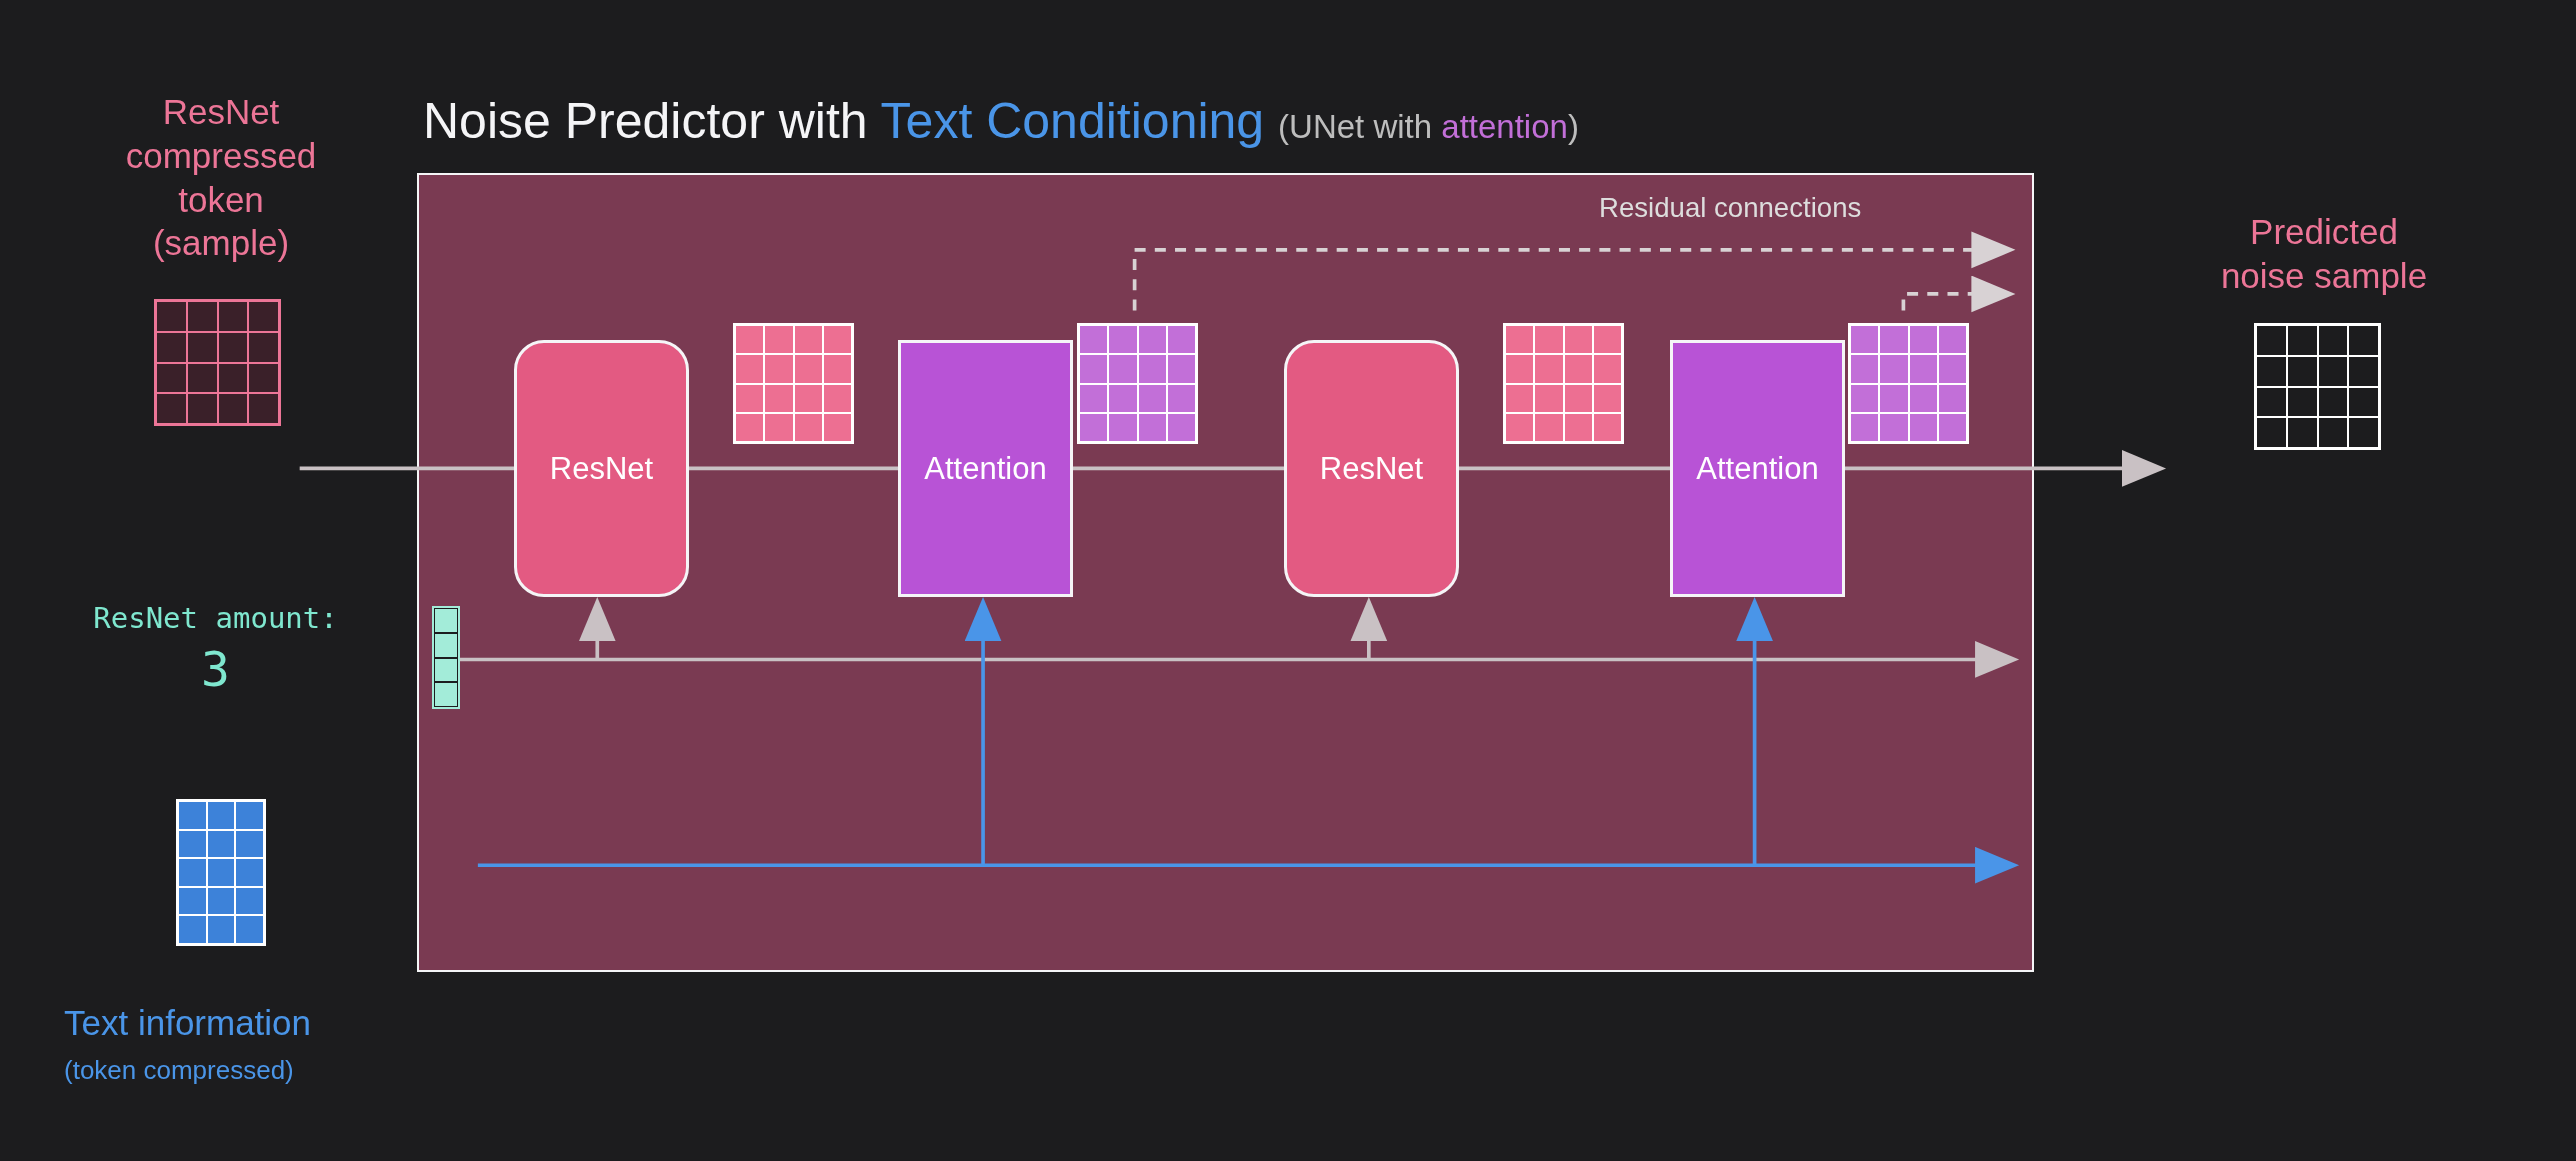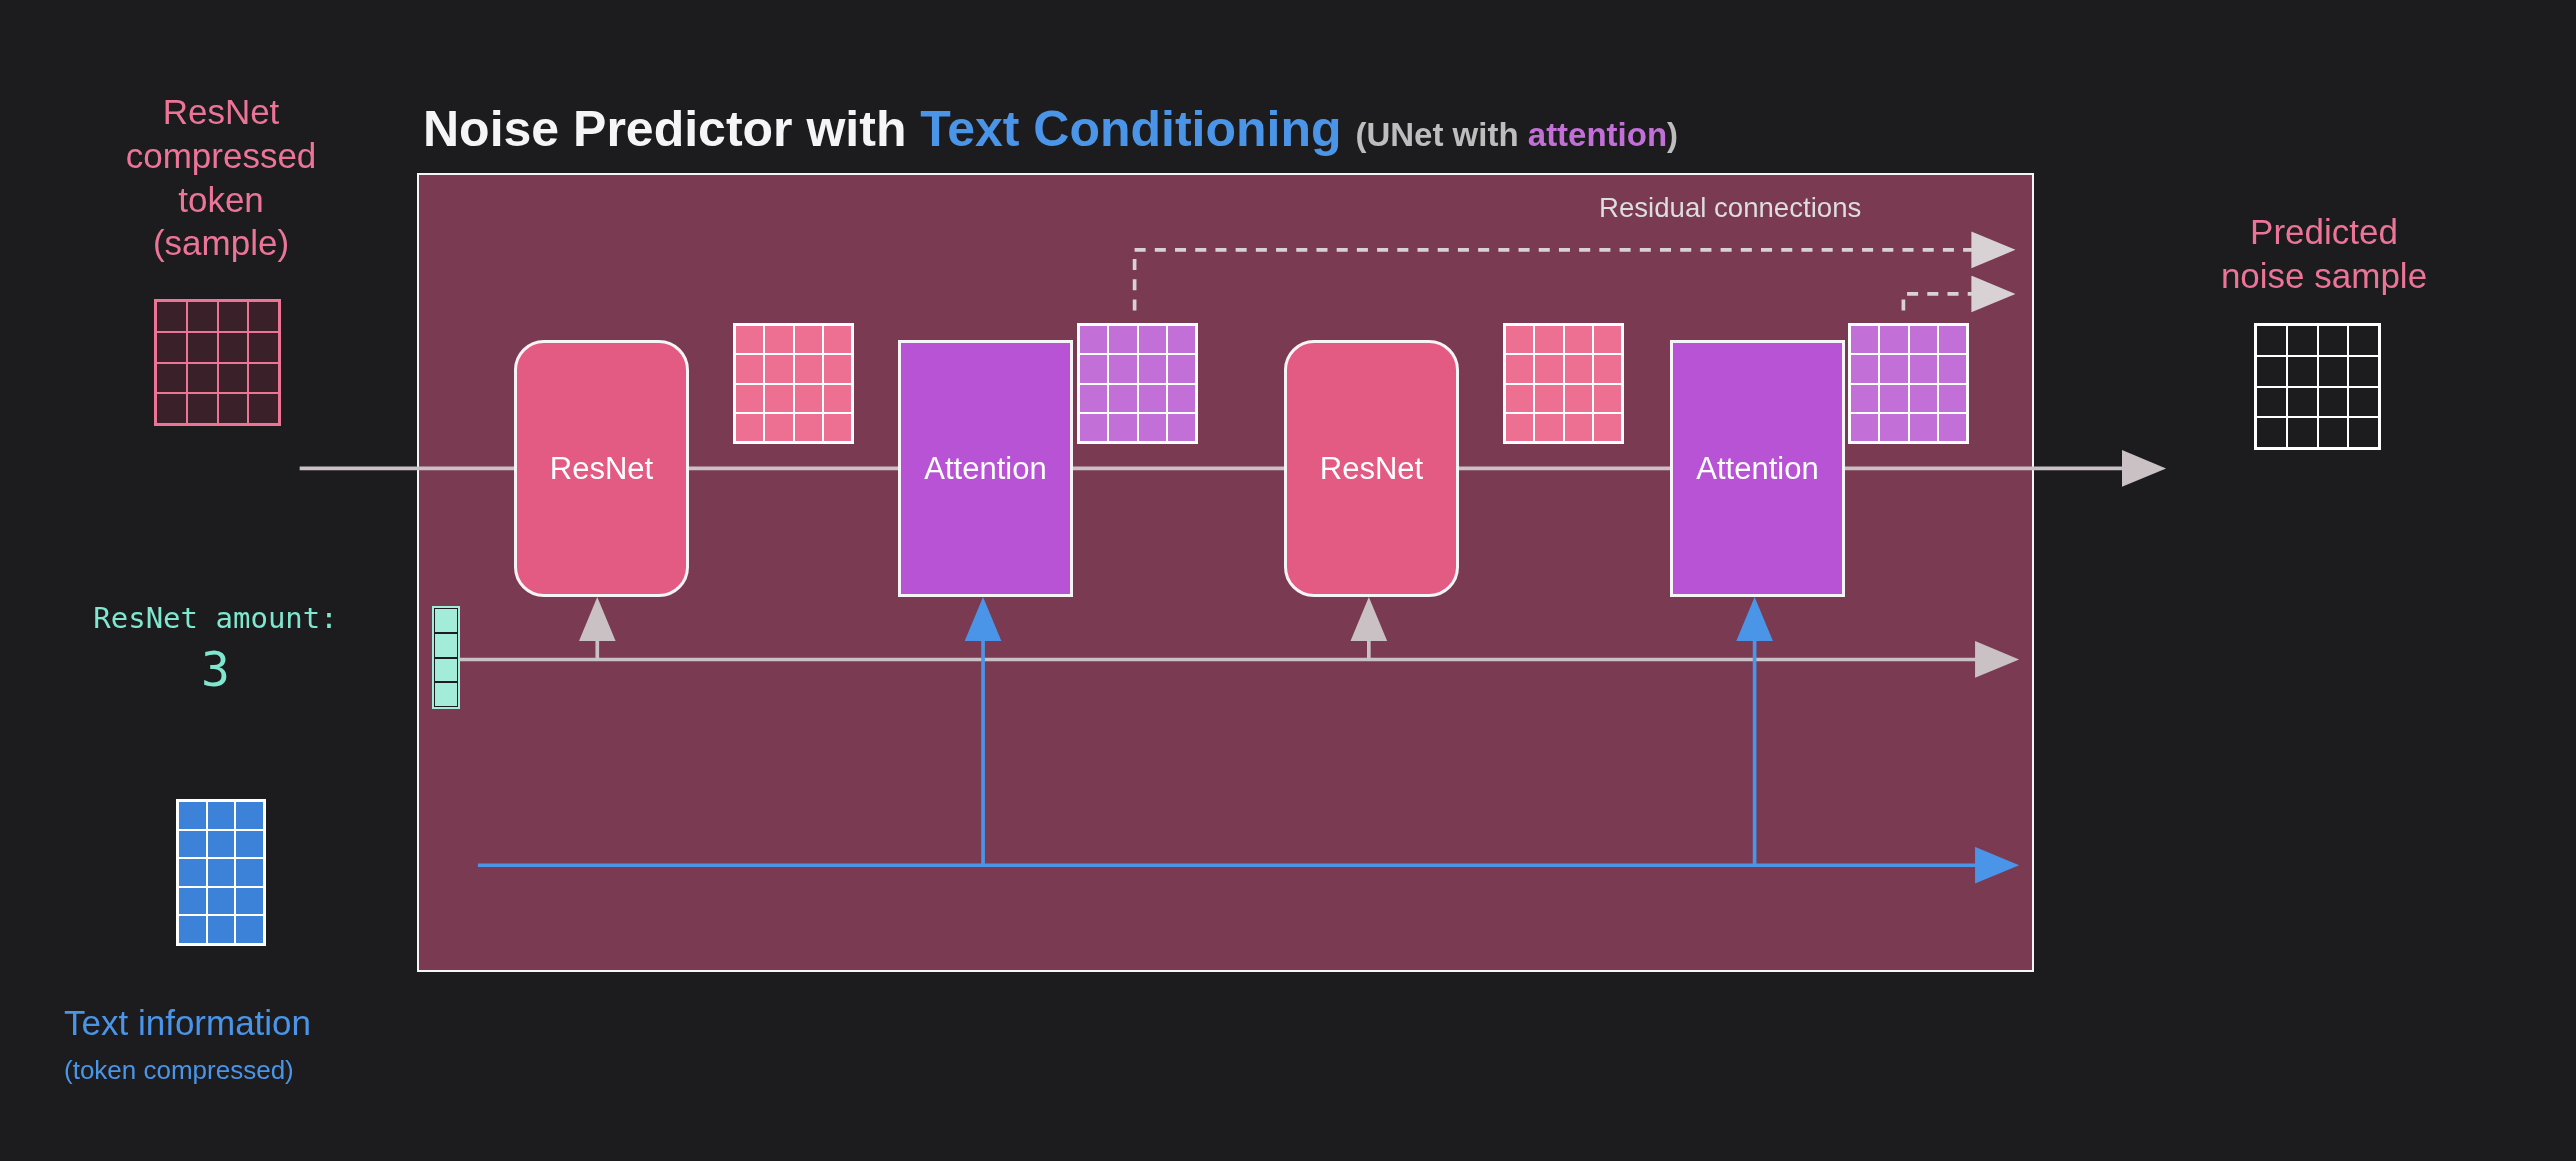--- a/index.html
+++ b/index.html
@@ -12,21 +12,21 @@
     position: relative;
     overflow: hidden;
   }
   .canvas { position: absolute; inset: 0; }
   .abs { position: absolute; }
   .label-pink { color: #ec7597; font-size: 35px; line-height: 1.25; text-align: center; }
   .label-blue { color: #4a95e8; font-size: 35px; line-height: 1.25; text-align: left; }
   .label-teal { color: #7fe7cf; font-size: 29px; font-family: ui-monospace, "SFMono-Regular", "Menlo", monospace; text-align: center; }
   .label-teal .big { font-size: 48px; display: block; margin-top: 5.5px; }
   .sub { font-size: 26px; }
-  .title { font-size: 50px; color: #f5f5f7; font-weight: 700; margin-top: 8px; }
+  .title { font-size: 50px; color: #f5f5f7; font-weight: 400; }
   .title .tc { color: #4a95e8; }
   .title-sub { font-size: 33px; color: #bdbdbd; }
   .title-sub .att { color: #c26fd8; }
   .unet-box {
     background: #7a3a52;
     border: 2.8px solid #f5f5f7;
   }
   .block {
     border: 3.7px solid #f5f5f7;
     display: flex; align-items: center; justify-content: center;

